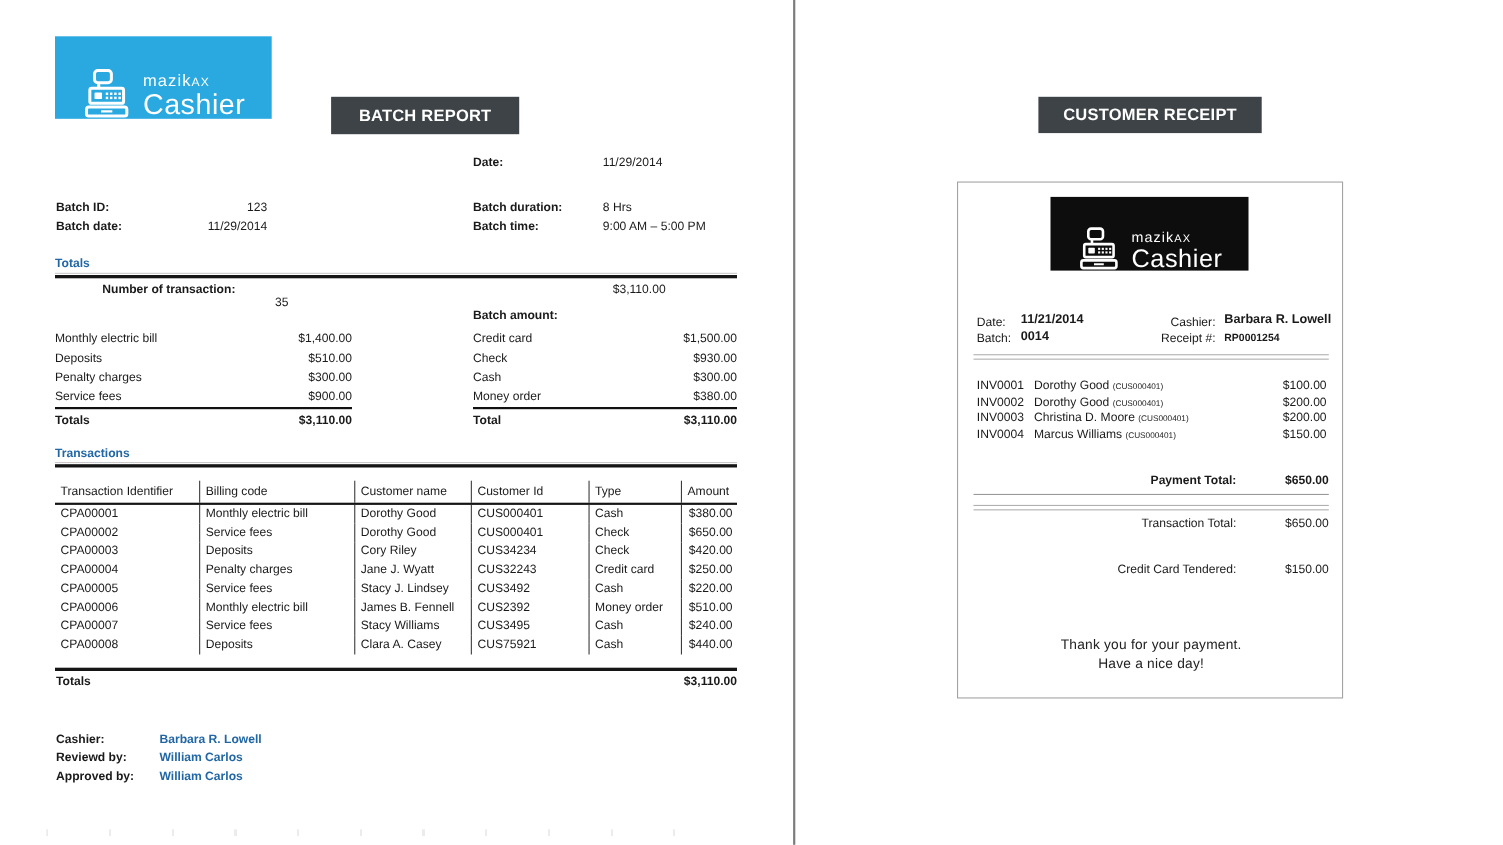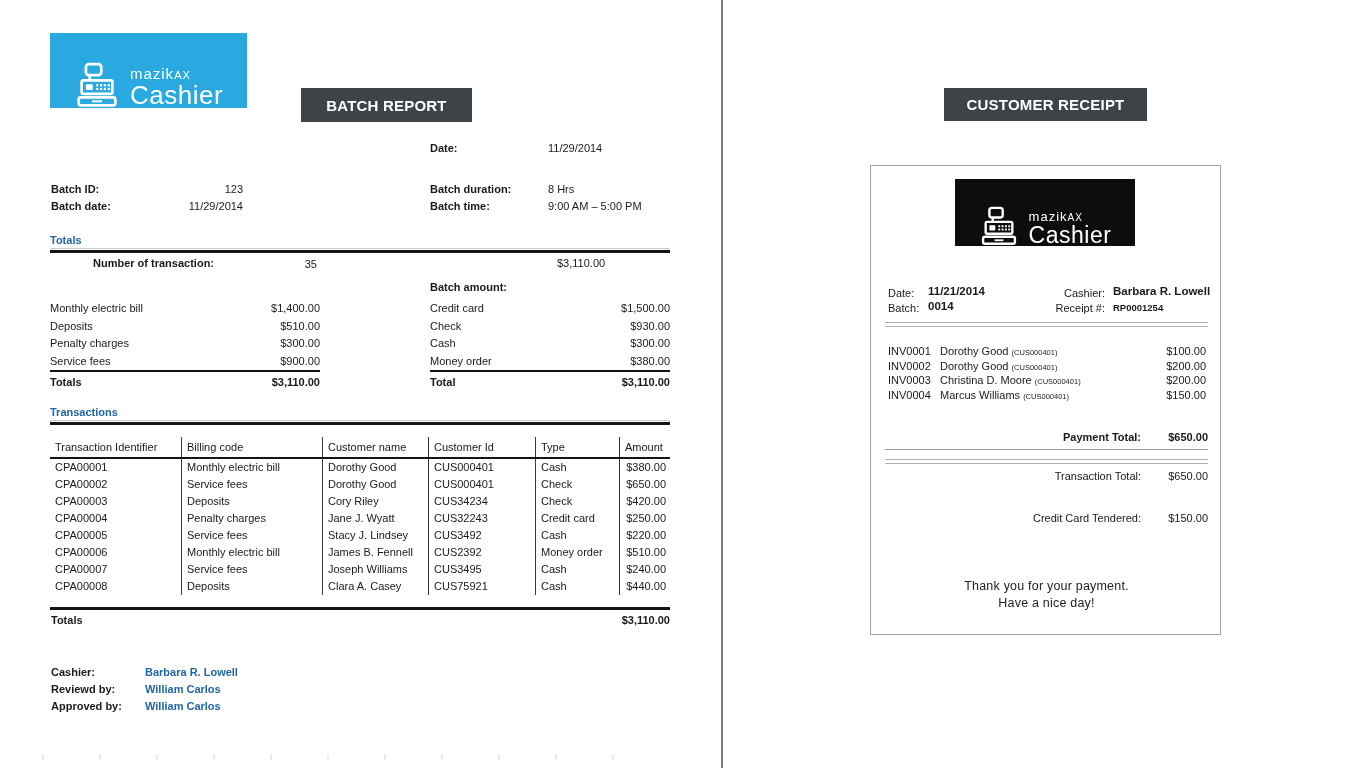--- a/index.html
+++ b/index.html
@@ -44,21 +44,21 @@
   .receipt-box{left:870px;top:165px;width:351px;height:470px;border:1px solid #a3a3a3;box-sizing:border-box;background:#fff;}
   .r-line{background:#9a9a9a;height:1px;}
   .r-double{height:3px;border-top:1px solid #b0b0b0;border-bottom:1px solid #b0b0b0;box-sizing:content-box;}
   .r-fs{font-size:11px;line-height:14px;}
   .rv{font-weight:bold;font-size:11.5px;}
   .inv-row{display:flex;font-size:11px;line-height:14px;height:14.5px;}
   .inv-id{width:52px;}
   .inv-name{flex:1;}
   .inv-cust{font-size:7.5px;}
   .inv-amt{width:60px;text-align:right;}
-  .pay-row{display:flex;justify-content:flex-end;gap:9px;font-size:11px;line-height:14px;}
+  .pay-row{display:flex;justify-content:flex-end;gap:26px;font-size:11px;line-height:14px;}
   .pay-amt{width:58px;text-align:right;}
   .thanks{width:351px;text-align:center;font-size:12.5px;line-height:16px;letter-spacing:.2px;color:#222;}
   
   .edge-ticks{height:6px;width:600px;opacity:.55;
     background:repeating-linear-gradient(90deg,#dcdcdc 0 2px,transparent 2px 57px);}
   .divider{background:#7c7c7c;}
 </style>
 </head>
 <body>
 
@@ -97,21 +97,21 @@
   <div class="abs fs11 b" style="left:51px;top:199px;">Batch date:</div>
   <div class="abs fs11" style="left:150px;top:199px;width:93px;text-align:right;">11/29/2014</div>
   <div class="abs fs11 b" style="left:430px;top:182px;">Batch duration:</div>
   <div class="abs fs11" style="left:548px;top:182px;">8 Hrs</div>
   <div class="abs fs11 b" style="left:430px;top:199px;">Batch time:</div>
   <div class="abs fs11" style="left:548px;top:199px;">9:00 AM – 5:00 PM</div>
 
   <div class="abs sec-head" style="left:50px;top:233px;width:620px;">Totals</div>
   <div class="abs rule-thick" style="left:50px;top:250px;width:620px;"></div>
   <div class="abs fs11 b" style="left:51px;top:256px;padding-left:42px;">Number of transaction:</div>
-  <div class="abs fs11" style="left:250px;top:257px;width:67px;text-align:right;">35</div>
+  <div class="abs fs11" style="left:250px;top:268px;width:67px;">35</div>
   <div class="abs fs11 b" style="left:430px;top:256px;margin-top:24px;">Batch amount:</div>
   <div class="abs fs11" style="left:557px;top:256px;">$3,110.00</div>
 
   <div class="abs" style="left:50px;top:300px;width:270px;">
     <div class="mt-row">
         <span>Monthly electric bill</span>
         <span>$1,400.00</span>
       </div>
     <div class="mt-row">
         <span>Deposits</span>
@@ -203,21 +203,21 @@
 
     <div class="cell">CPA00006</div>
     <div class="cell cdiv">Monthly electric bill</div>
     <div class="cell cdiv">James B. Fennell</div>
     <div class="cell cdiv">CUS2392</div>
     <div class="cell cdiv">Money order</div>
     <div class="cell cdiv tx-amount">$510.00</div>
 
     <div class="cell">CPA00007</div>
     <div class="cell cdiv">Service fees</div>
-    <div class="cell cdiv">Joseph Williams</div>
+    <div class="cell cdiv">Stacy Williams</div>
     <div class="cell cdiv">CUS3495</div>
     <div class="cell cdiv">Cash</div>
     <div class="cell cdiv tx-amount">$240.00</div>
 
     <div class="cell">CPA00008</div>
     <div class="cell cdiv">Deposits</div>
     <div class="cell cdiv">Clara A. Casey</div>
     <div class="cell cdiv">CUS75921</div>
     <div class="cell cdiv">Cash</div>
     <div class="cell cdiv tx-amount">$440.00</div>

